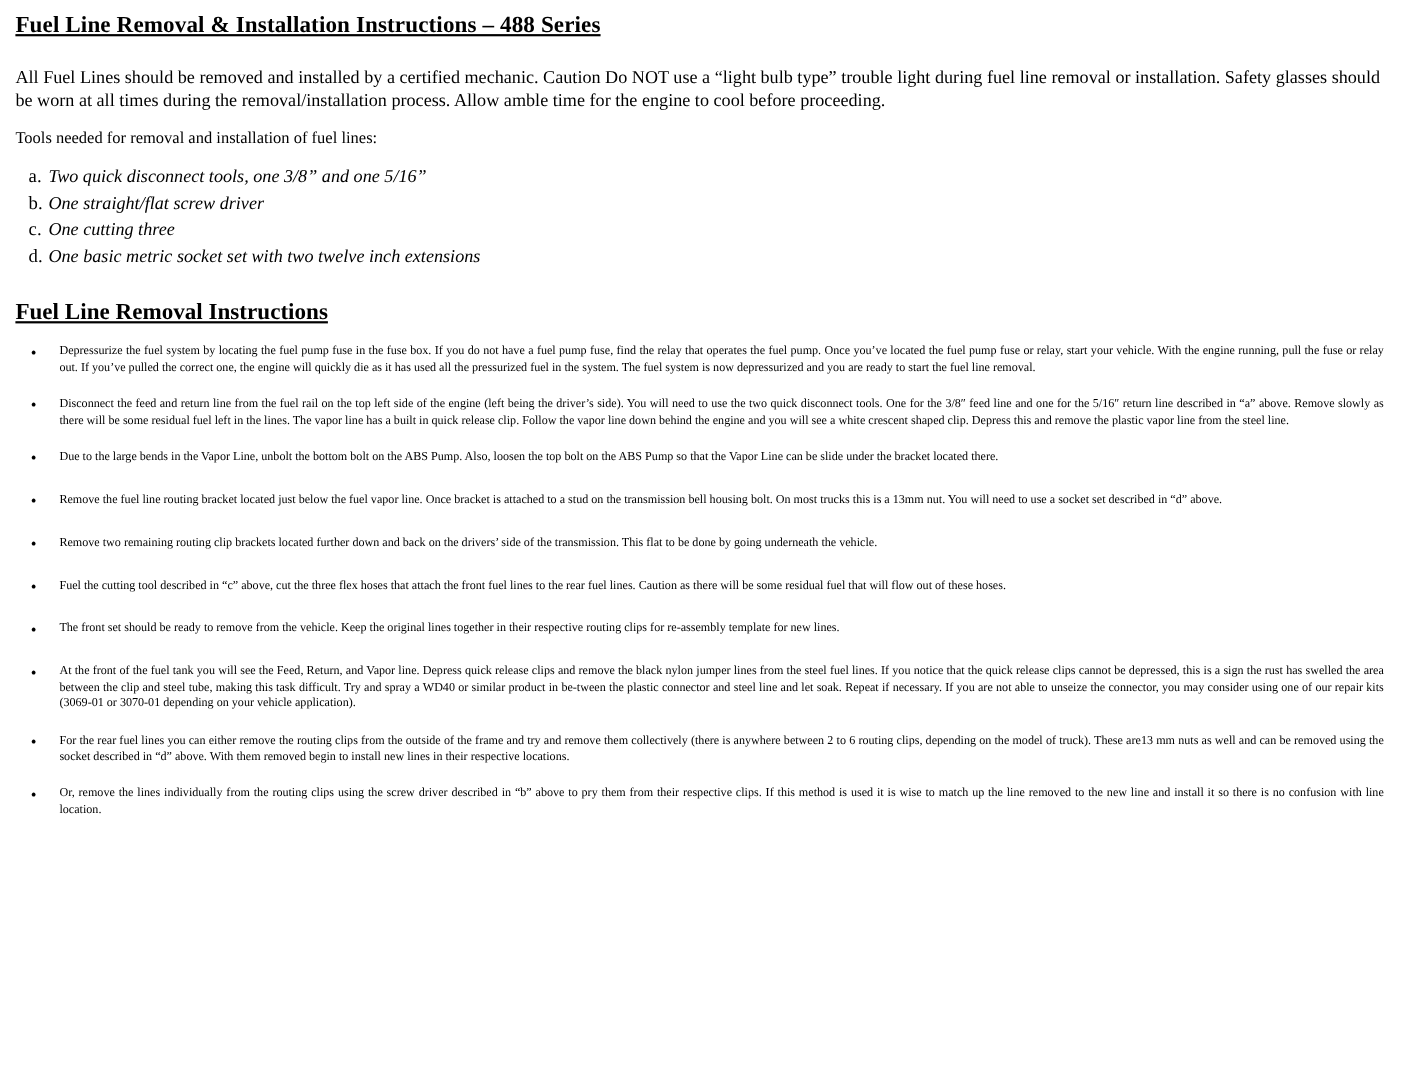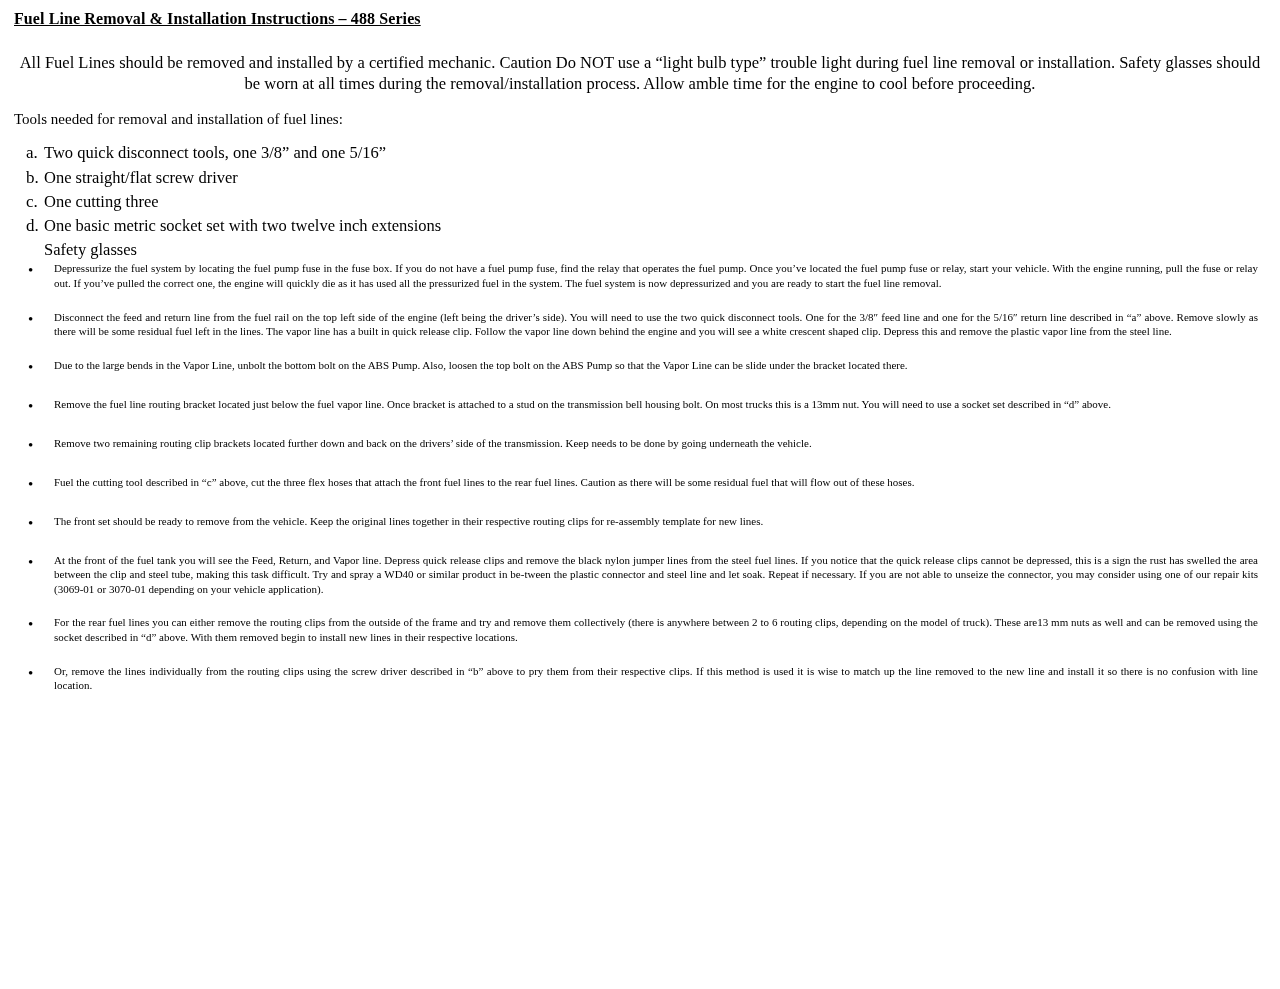--- a/index.html
+++ b/index.html
@@ -12,38 +12,38 @@
     min-height: 989px;
     font-family: "Liberation Serif", serif;
     color: #000000;
   }
   .page {
     padding: 6px 14px 10px 14px;
     box-sizing: border-box;
   }
   h1.doc-title {
     font-family: "Liberation Serif", serif;
-    font-size: 16px;
+    font-size: 21px;
     font-weight: bold;
     text-decoration: underline;
     margin: 4px 0 24px 0;
     letter-spacing: 0.1px;
   }
   h2.section-title {
     font-family: "Liberation Serif", serif;
     font-size: 21px;
     font-weight: bold;
     text-decoration: underline;
     margin: 26px 0 16px 0;
   }
   p.para {
     font-size: 16.5px;
     line-height: 1.28;
     margin: 15px 0 16px 0;
-    text-align: center;
+    text-align: left;
     font-family: Liberation Serif, serif;
   }
   p.tools-lead {
     font-size: 15px;
     line-height: 1.28;
     margin: 0 0 12px 0;
   }
   ol.tools {
     list-style: none;
     margin: 0;
@@ -57,20 +57,21 @@
   }
   ol.tools li .marker {
     width: 30px;
     flex: 0 0 30px;
     padding-left: 12px;
     box-sizing: border-box;
     font-size: 17px;
   }
   ol.tools li .tool-text {
     flex: 1 1 auto;
+    font-style: italic;
   }
   ul.bullets {
     list-style: none;
     margin: 0;
     padding: 0;
   }
   ul.bullets li.bullet-item {
     display: flex;
     align-items: flex-start;
     margin: 0 0 19px 0;
@@ -112,47 +113,44 @@
       <span class="tool-text">One straight/flat screw driver</span>
     </li>
     <li>
       <span class="marker">c.</span>
       <span class="tool-text">One cutting three</span>
     </li>
     <li>
       <span class="marker">d.</span>
       <span class="tool-text">One basic metric socket set with two twelve inch extensions</span>
     </li>
-    <li>
-      <span class="marker"></span>
-      <span class="tool-text">Safety glasses</span>
-    </li>
   </ol>
 
+  <h2 class="section-title">Fuel Line Removal Instructions</h2>
 
   <ul class="bullets">
     <li class="bullet-item">
       <span class="bullet-dot">•</span>
       <span class="bullet-text">Depressurize the fuel system by locating the fuel pump fuse in the fuse box. If you do not have a fuel pump fuse, find the relay that operates the fuel pump. Once you’ve located the fuel pump fuse or relay, start your vehicle. With the engine running, pull the fuse or relay out. If you’ve pulled the correct one, the engine will quickly die as it has used all the pressurized fuel in the system. The fuel system is now depressurized and you are ready to start the fuel line removal.</span>
     </li>
     <li class="bullet-item">
       <span class="bullet-dot">•</span>
       <span class="bullet-text">Disconnect the feed and return line from the fuel rail on the top left side of the engine (left being the driver’s side). You will need to use the two quick disconnect tools. One for the 3/8″ feed line and one for the 5/16″ return line described in “a” above. Remove slowly as there will be some residual fuel left in the lines. The vapor line has a built in quick release clip. Follow the vapor line down behind the engine and you will see a white crescent shaped clip. Depress this and remove the plastic vapor line from the steel line.</span>
     </li>
     <li class="bullet-item">
       <span class="bullet-dot">•</span>
       <span class="bullet-text">Due to the large bends in the Vapor Line, unbolt the bottom bolt on the ABS Pump. Also, loosen the top bolt on the ABS Pump so that the Vapor Line can be slide under the bracket located there.</span>
     </li>
     <li class="bullet-item">
       <span class="bullet-dot">•</span>
       <span class="bullet-text">Remove the fuel line routing bracket located just below the fuel vapor line. Once bracket is attached to a stud on the transmission bell housing bolt. On most trucks this is a 13mm nut. You will need to use a socket set described in “d” above.</span>
     </li>
     <li class="bullet-item">
       <span class="bullet-dot">•</span>
-      <span class="bullet-text">Remove two remaining routing clip brackets located further down and back on the drivers’ side of the transmission. Keep needs to be done by going underneath the vehicle.</span>
+      <span class="bullet-text">Remove two remaining routing clip brackets located further down and back on the drivers’ side of the transmission. This flat to be done by going underneath the vehicle.</span>
     </li>
     <li class="bullet-item">
       <span class="bullet-dot">•</span>
       <span class="bullet-text">Fuel the cutting tool described in “c” above, cut the three flex hoses that attach the front fuel lines to the rear fuel lines. Caution as there will be some residual fuel that will flow out of these hoses.</span>
     </li>
     <li class="bullet-item">
       <span class="bullet-dot">•</span>
       <span class="bullet-text">The front set should be ready to remove from the vehicle. Keep the original lines together in their respective routing clips for re-assembly template for new lines.</span>
     </li>
     <li class="bullet-item">

